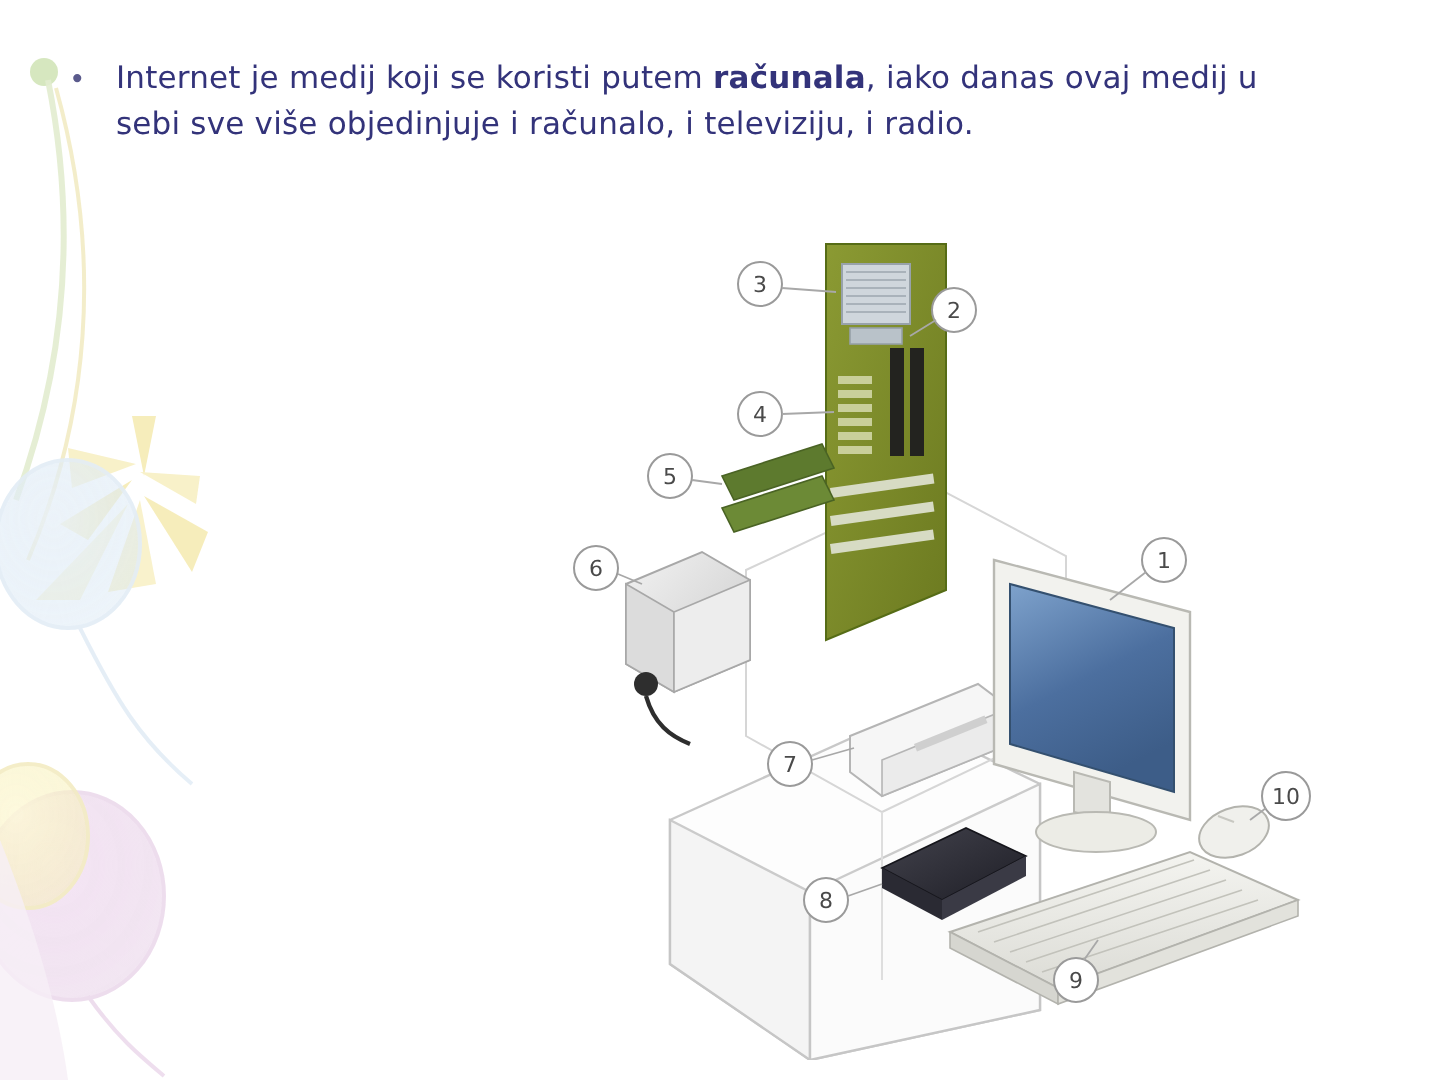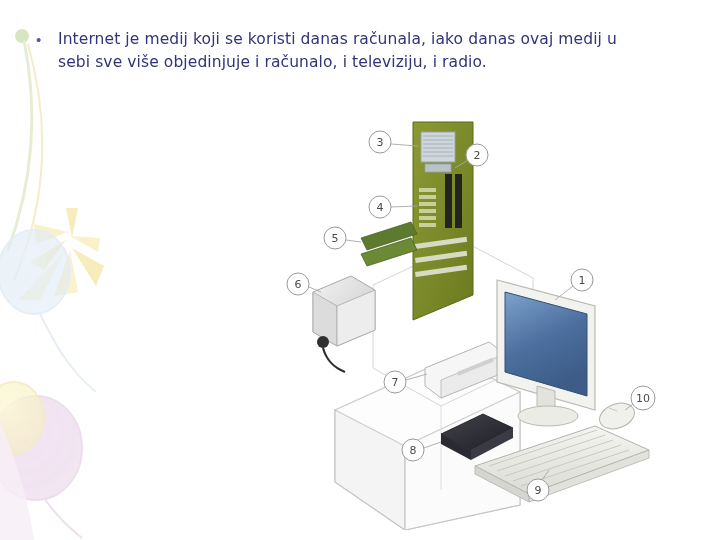--- a/index.html
+++ b/index.html
@@ -50,21 +50,21 @@
     box-sizing: border-box;
   }
   .bullet-text {
     color: #33337a;
     font-size: 15.5px;
     line-height: 23px;
     letter-spacing: 0.1px;
     font-family: "DejaVu Sans", sans-serif;
   }
   .bullet-text b {
-    font-weight: normal;
+    font-weight: bold;
   }
   
   .diagram {
     position: absolute;
     left: 265px;
     top: 110px;
     width: 440px;
     height: 420px;
   }
   .callout-num {
@@ -122,21 +122,21 @@
     <g opacity="0.9">
       <ellipse cx="14" cy="418" rx="30" ry="36" fill="url(#balloonYellow)" stroke="#f3ecc3" stroke-width="2"></ellipse>
     </g>
 
     <path d="M0 420 C 20 470, 30 510, 34 540 L0 540 Z" fill="#f6eff6" opacity="0.8"></path>
   </svg>
 
   <div class="bullet-block">
     <div class="bullet-mark">•</div>
     <div class="bullet-text">
-      <span>Internet je medij koji se koristi danas </span><b>računala</b><span>, iako danas ovaj medij u sebi sve više objedinjuje i računalo, i televiziju, i radio.</span>
+      <span>Internet je medij koji se koristi putem </span><b>računala</b><span>, iako danas ovaj medij u sebi sve više objedinjuje i računalo, i televiziju, i radio.</span>
     </div>
   </div>
 
   <svg class="diagram" viewBox="0 0 440 420" xmlns="http://www.w3.org/2000/svg">
     <defs>
       <linearGradient id="mbGrad" x1="0" y1="0" x2="1" y2="1">
         <stop offset="0%" stop-color="#8b9a33"></stop>
         <stop offset="100%" stop-color="#6c7a20"></stop>
       </linearGradient>
       <linearGradient id="screenGrad" x1="0" y1="0" x2="0.4" y2="1">

